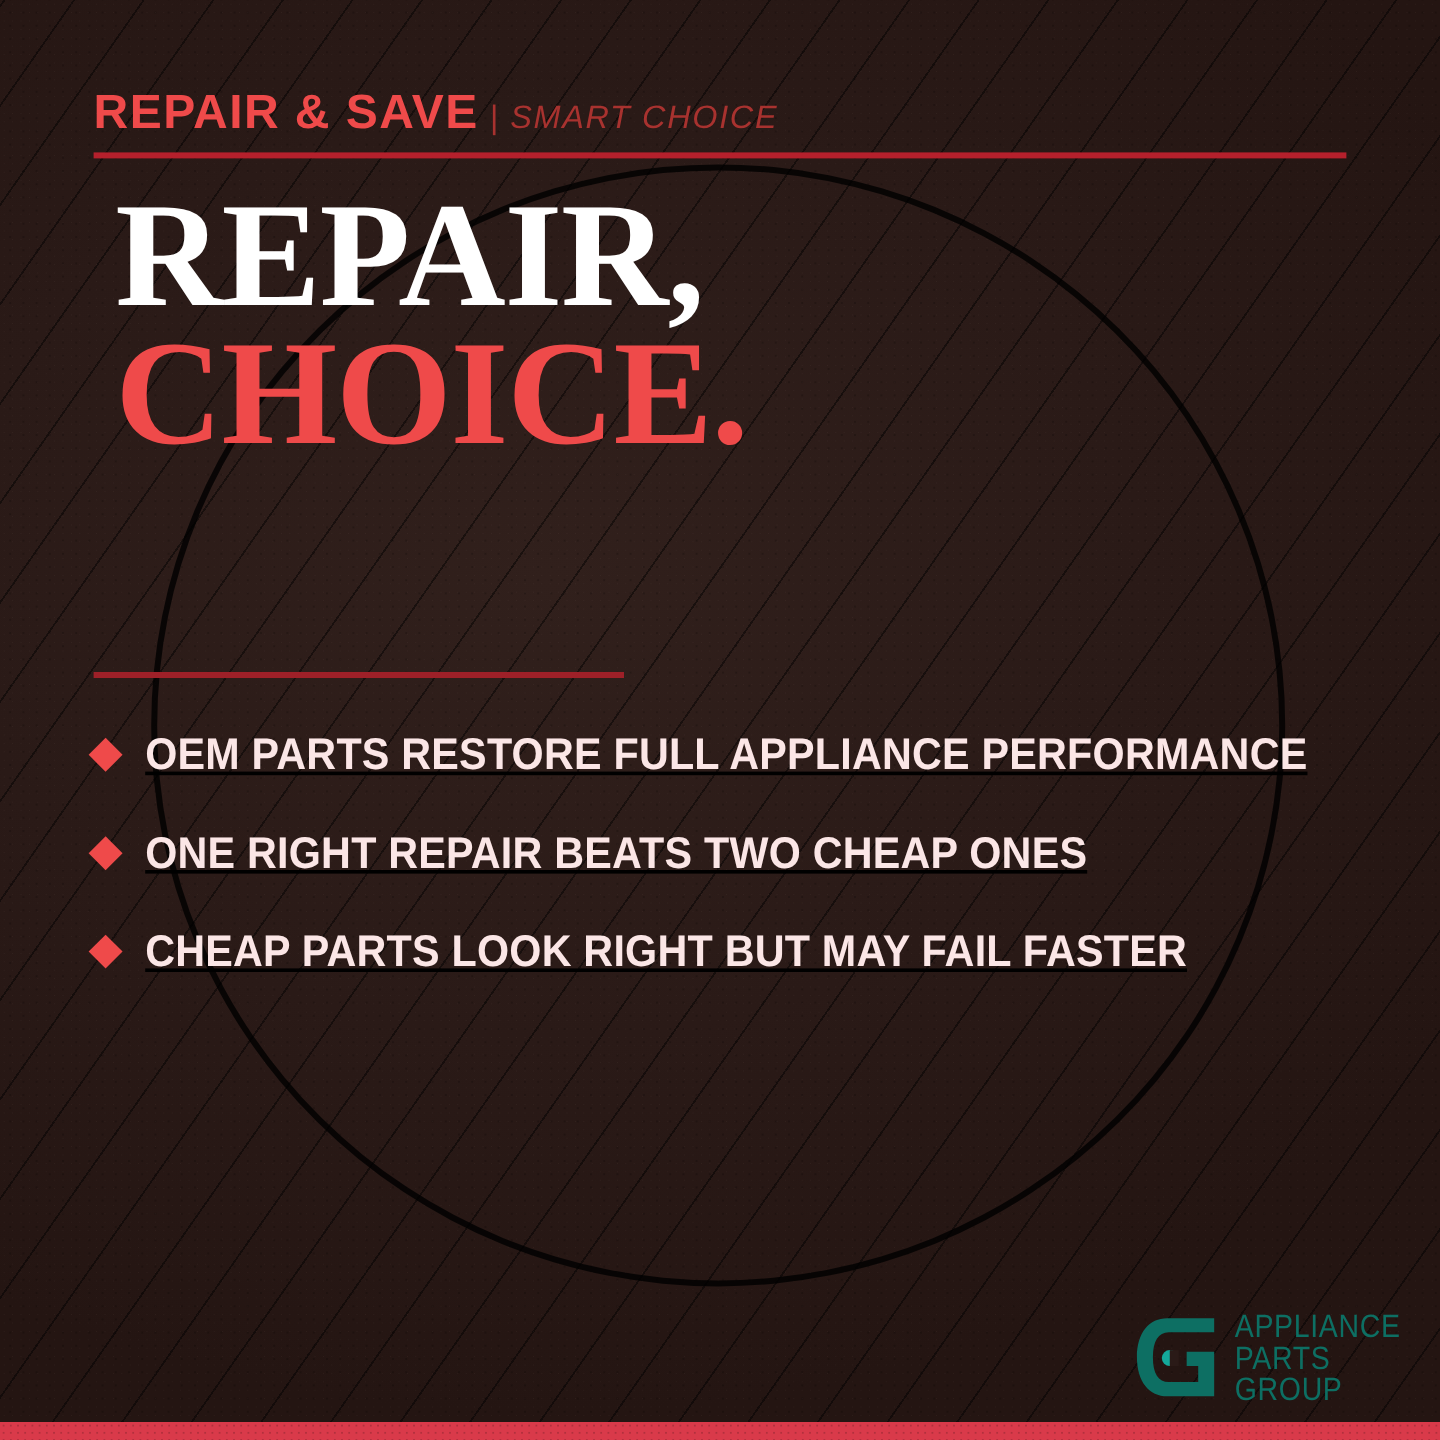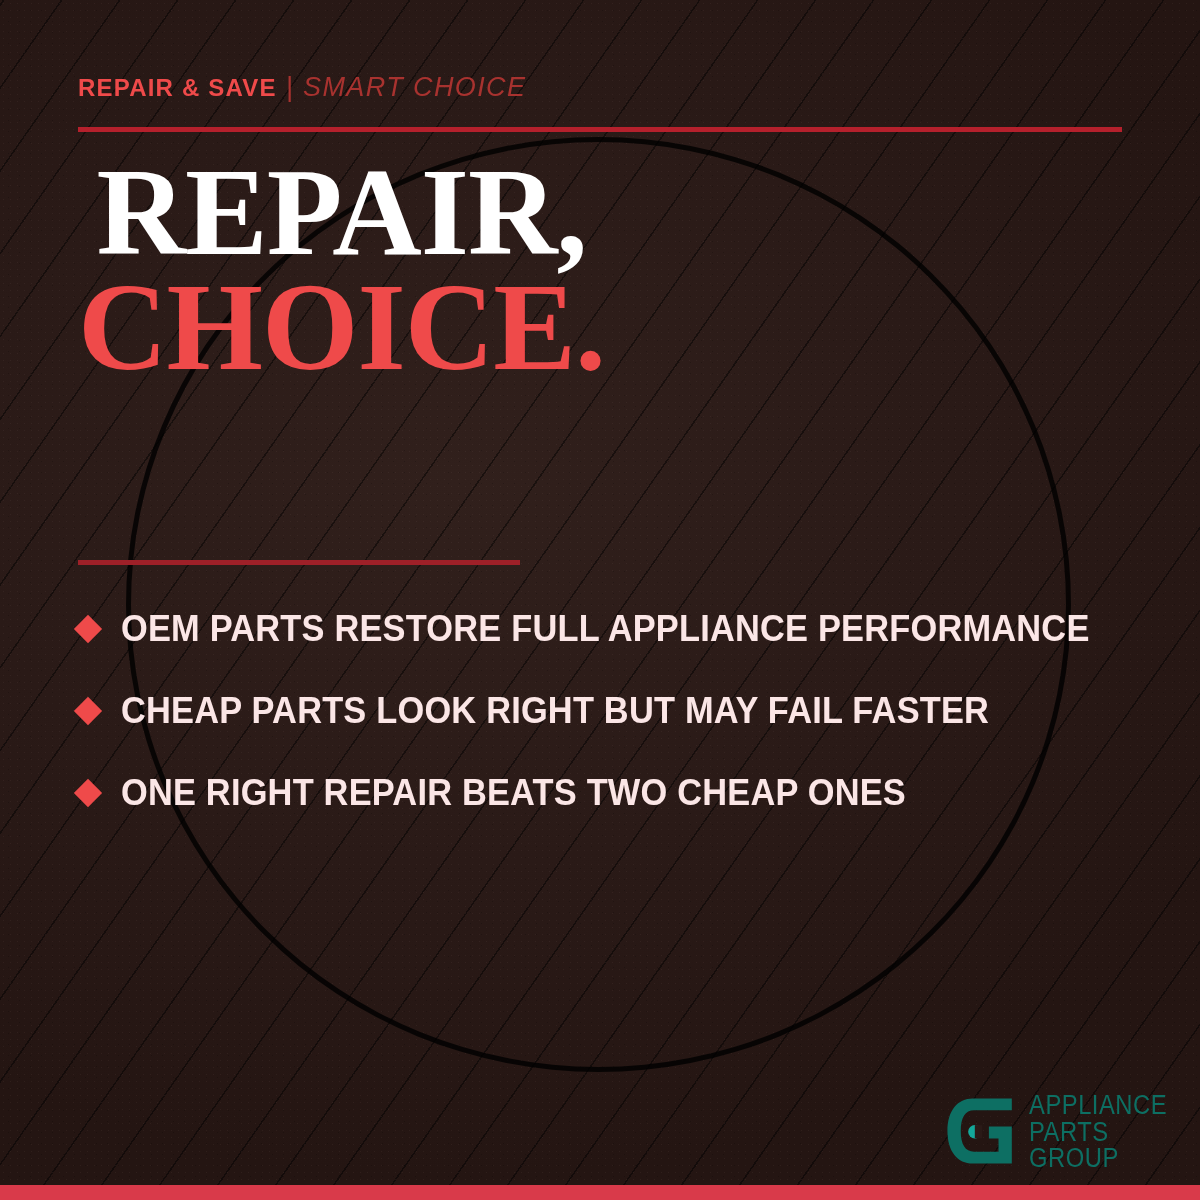--- a/index.html
+++ b/index.html
@@ -75,21 +75,21 @@
 
   
   .eyebrow {
     position: absolute;
     left: 78px;
     top: 74px;
     white-space: nowrap;
     line-height: 1;
   }
   .eyebrow-strong {
-    font-size: 24px;
+    font-size: 40px;
     font-weight: bold;
     letter-spacing: 1.2px;
     color: #ef4a4a;
   }
   .eyebrow-light {
     font-size: 27px;
     font-weight: normal;
     letter-spacing: 1.4px;
     color: #a8322f;
     margin-left: 9px;
@@ -100,29 +100,28 @@
     left: 78px;
     top: 127px;
     width: 1044px;
     height: 5px;
     background: #b5202c;
   }
 
   
   .headline {
     position: absolute;
-    left: 78px;
+    left: 96px;
     top: 155px;
     font-family: "Liberation Serif", "DejaVu Serif", serif;
     font-weight: bold;
     font-size: 124px;
     line-height: 0.93;
     letter-spacing: -1px;
     color: #ffffff;
-    text-align: center;
   }
   .headline .line { display: block; white-space: nowrap; }
   .headline .line.accent { color: #ef4a4a; }
 
   .rule-mid {
     position: absolute;
     left: 78px;
     top: 560px;
     width: 442px;
     height: 5px;
@@ -134,20 +133,21 @@
     position: absolute;
     left: 78px;
     top: 588px;
     width: 1070px;
   }
   .bullet-row {
     display: flex;
     align-items: center;
     height: 82px;
     white-space: nowrap;
+    text-decoration: underline;
   }
   .diamond {
     width: 20px;
     height: 20px;
     background: #ef4a4a;
     transform: rotate(45deg);
     flex: 0 0 auto;
     margin-right: 23px;
   }
   .bullet-text {
@@ -229,25 +229,25 @@
 
     <div class="rule-mid"></div>
 
     <div class="bullets">
       <div class="bullet-row">
         <span class="diamond"></span>
         <span class="bullet-text">OEM PARTS RESTORE FULL APPLIANCE PERFORMANCE</span>
       </div>
       <div class="bullet-row">
         <span class="diamond"></span>
-        <span class="bullet-text">CHEAP PARTS LOOK RIGHT BUT MAY FAIL FASTER</span>
+        <span class="bullet-text">ONE RIGHT REPAIR BEATS TWO CHEAP ONES</span>
       </div>
       <div class="bullet-row">
         <span class="diamond"></span>
-        <span class="bullet-text">ONE RIGHT REPAIR BEATS TWO CHEAP ONES</span>
+        <span class="bullet-text">CHEAP PARTS LOOK RIGHT BUT MAY FAIL FASTER</span>
       </div>
     </div>
 
     <div class="logo">
       <svg class="logo-mark" viewBox="0 0 100 100">
         <path d="M93 6 H40 C20 6 6 22 6 50 C6 78 20 94 40 94 H93 V44 H62 V60 H75 V78 H42 C30 78 24 68 24 50 C24 32 30 22 42 22 H93 Z" fill="#0d6f63"></path>
         <path d="M43 42 A9 9 0 0 1 43 60 L43 51 Z" fill="#14a89a"></path>
         <circle cx="43" cy="51" r="9" fill="#14a89a"></circle>
         <rect x="43" y="42" width="10" height="18" fill="#2a1a17"></rect>
       </svg>

